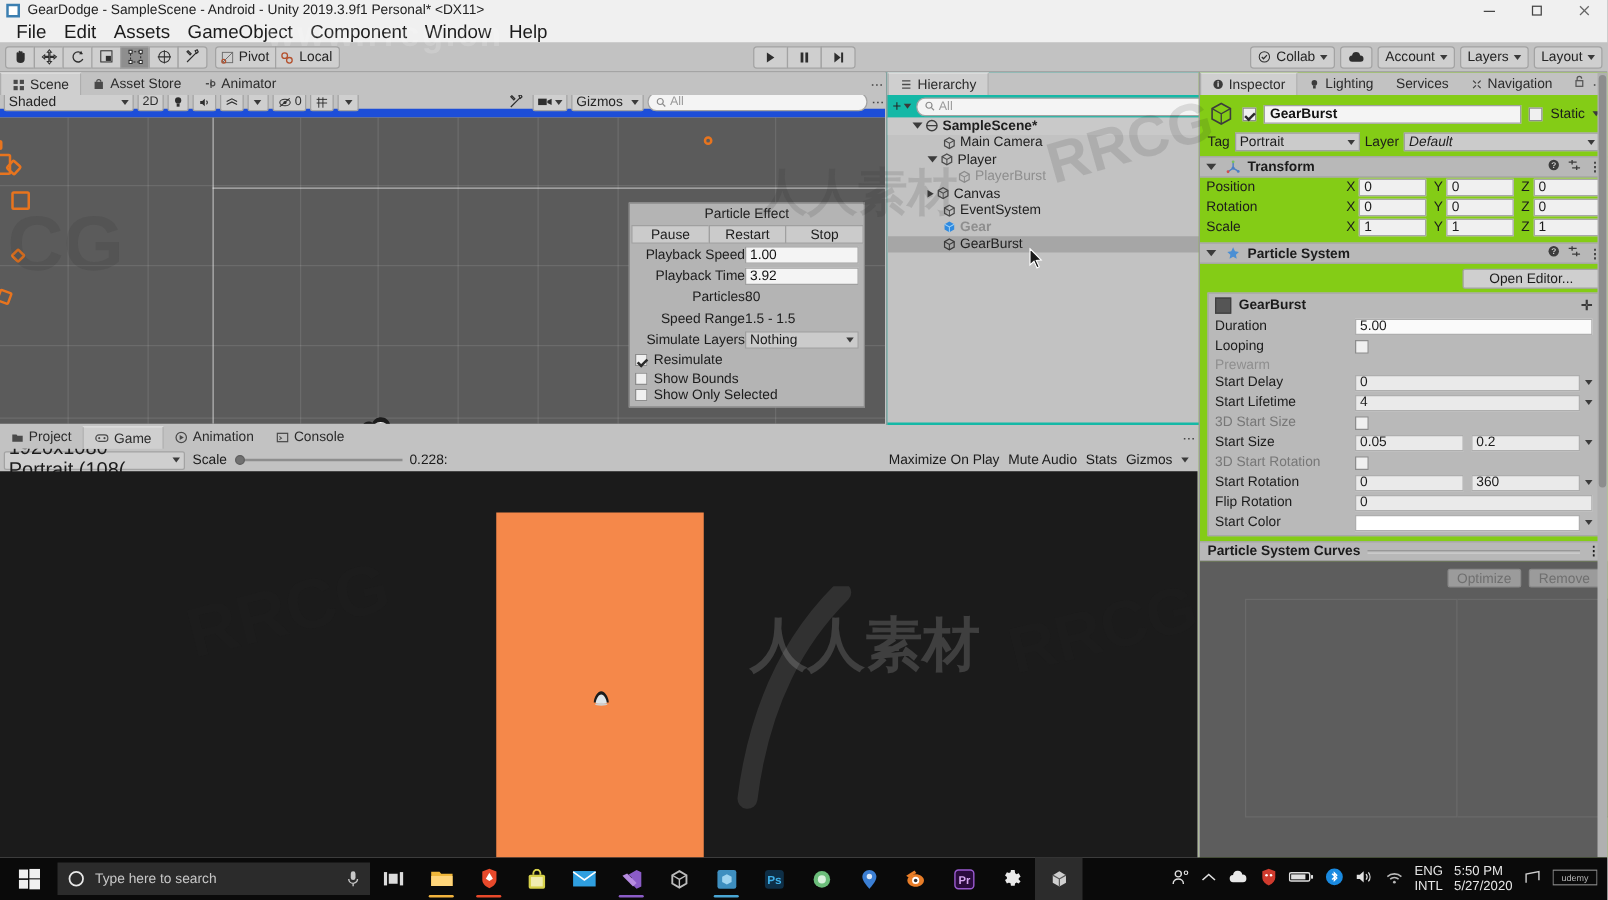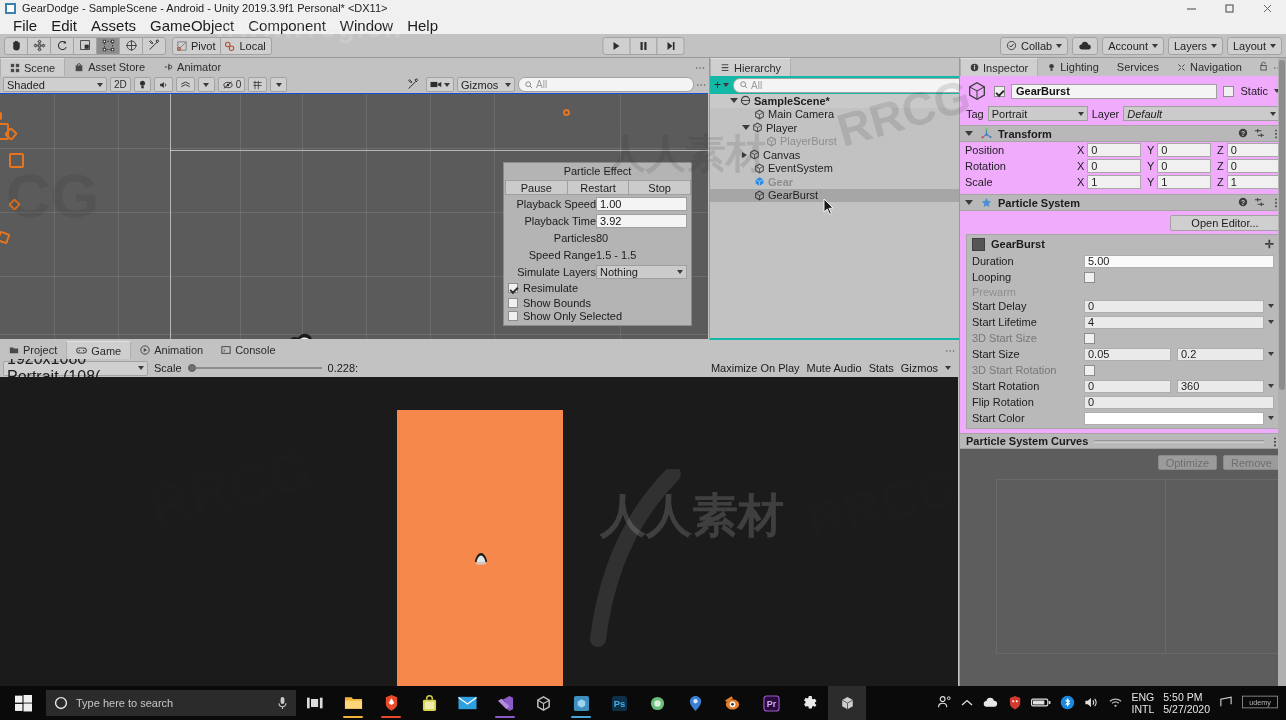--- a/index.html
+++ b/index.html
@@ -45,21 +45,21 @@
   .caret{ width:0;height:0;border-left:3px solid transparent;border-right:3px solid transparent;border-top:4px solid #3a3a3a;}
 
   
   .tabrow { height:18px; background:#c2c2c2; display:flex; align-items:flex-end; position:relative; }
   .tab { height:18px; display:flex; align-items:center; gap:4px; padding:0 9px; font-size:11px; color:#2b2b2b; }
   .tab.active { background:#cfcfcf; border-top:1px solid #e0e0e0; border-left:1px solid #aeaeae; border-right:1px solid #aeaeae;}
   .kebab{ position:absolute; right:4px; bottom:3px; color:#444; letter-spacing:0; font-size:10px; line-height:8px; writing-mode:vertical-rl;}
 
   
   .scene-panel { position:absolute; left:0; top:58px; width:708px; height:282px; background:#c2c2c2; }
-  .scene-toolbar { height:18px; background:#c2c2c2; display:flex; align-items:center; padding:0 3px; gap:3px; border-bottom:1px solid #1d4ed8;}
+  .scene-toolbar { height:18px; background:#c2c2c2; display:flex; align-items:center; padding:0 3px; gap:3px; border-bottom:7px solid #1d4ed8;}
   .sdd { height:15px; background:#cfcfcf; border:1px solid #a3a3a3; border-radius:2px; display:flex; align-items:center; justify-content:space-between; padding:0 3px; font-size:11px; color:#242424;}
   .sbtn{ height:15px; min-width:17px; background:#cfcfcf;border:1px solid #a3a3a3;border-radius:2px;display:flex;align-items:center;justify-content:center;padding:0 3px;gap:2px;color:#2e2e2e;font-size:10px;}
   .searchbox{ height:15px; background:#f4f4f4; border:1px solid #a3a3a3; border-radius:7px; display:flex; align-items:center; gap:3px; padding:0 6px; color:#9a9a9a; font-size:10px; }
   .scene-view { position:relative; width:708px; height:245px; background:#5b5b5b; overflow:hidden; }
   .grid-v, .grid-h { position:absolute; background:rgba(255,255,255,.10); }
   .axis-line { position:absolute; background:rgba(255,255,255,.55); }
   .gizmo-sq { position:absolute; border:2px solid #e8741e; border-radius:2px; }
   .cloud { position:absolute; }
 
   
@@ -83,21 +83,21 @@
   .hier-list{ background:#c2c2c2; height:244px; overflow:hidden; }
   .hrow { height:13.5px; display:flex; align-items:center; font-size:11px; color:#1e1e1e; padding-right:4px; position:relative;}
   .hrow.scene{ background:#c9c9c9; font-weight:bold; }
   .hrow.sel { background:#a6a6a6; }
   .tri{ width:0;height:0;border-top:3.5px solid transparent;border-bottom:3.5px solid transparent;border-left:5px solid #3b3b3b; margin-right:2px; flex:none;}
   .tri.down{ border-left:4px solid transparent;border-right:4px solid transparent;border-top:5px solid #3b3b3b;border-bottom:0; }
   .gobj-ico{ width:11px;height:11px; margin-right:3px; flex:none;}
   .dim { color:#8e8e8e; }
 
   
-  .insp-panel { position:absolute; left:959px; top:58px; width:327px; height:628px; background:#f0abfc; border-left:1px solid #9a9a9a; overflow:hidden;}
+  .insp-panel { position:absolute; left:959px; top:58px; width:327px; height:628px; background:#84cc16; border-left:1px solid #9a9a9a; overflow:hidden;}
   .insp-head { display:flex; align-items:center; gap:6px; padding:4px 6px 2px; }
   .cube-ico{ width:22px;height:22px; flex:none;}
   .namefield{ flex:1; height:15px; background:#f4f4f4; border:1px solid #a0a0a0; display:flex; align-items:center; padding:0 4px; font-weight:bold; font-size:11px; color:#111;}
   .chk{ width:11px;height:11px;background:#f0f0f0;border:1px solid #8d8d8d;position:relative;flex:none;}
   .chk.on:after{ content:"";position:absolute;left:1px;top:3px;width:6px;height:3px;border-left:2px solid #2b2b2b;border-bottom:2px solid #2b2b2b;transform:rotate(-45deg);}
   .taglayer{ display:flex; align-items:center; gap:4px; padding:2px 6px 4px; font-size:11px;}
   .ddbox{ height:15px; background:#cbcbcb; border:1px solid #a0a0a0; display:flex; align-items:center; justify-content:space-between; padding:0 3px; font-size:11px; color:#1c1c1c;}
   .comp-head { height:17px; background:#b8b8b8; border-top:1px solid #a5a5a5; border-bottom:1px solid #a5a5a5; display:flex; align-items:center; gap:5px; padding:0 5px; font-weight:bold; font-size:11px;}
   .comp-head .sp{ margin-left:auto; display:flex; gap:6px; align-items:center; color:#3a3a3a;}
   .prow{ display:flex; align-items:center; height:16px; padding:0 5px; font-size:11px; color:#1c1c1c;}

